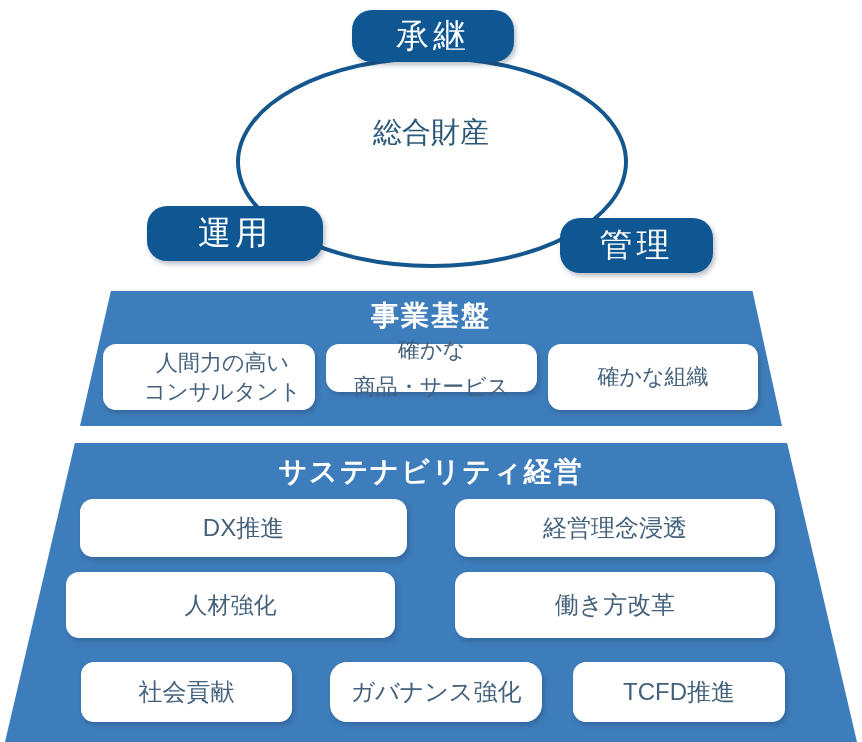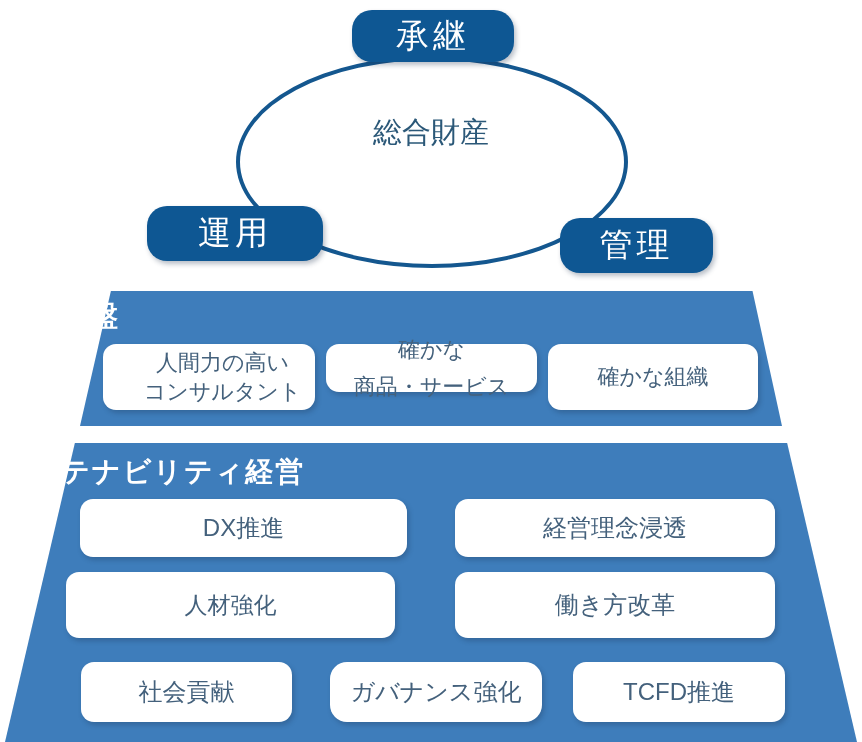--- a/index.html
+++ b/index.html
@@ -64,21 +64,21 @@
     clip-path: polygon(4.4% 0, 95.8% 0, 100% 100%, 0 100%);
   }
   .trap-sustainability {
     left: 5px; top: 443px;
     width: 852px; height: 299px;
     clip-path: polygon(8.2% 0, 91.8% 0, 100% 100%, 0 100%);
   }
   .trap-title {
     position: absolute;
     width: 100%;
-    text-align: left;
+    text-align: center;
     color: #ffffff;
     font-size: 28px;
     font-weight: 600;
     letter-spacing: 2px;
   }
   .title-foundation { left: 0; top: 297px; width: 862px; }
   .title-sustainability { left: 0; top: 453px; width: 862px; }
 
   
   .wbox {

